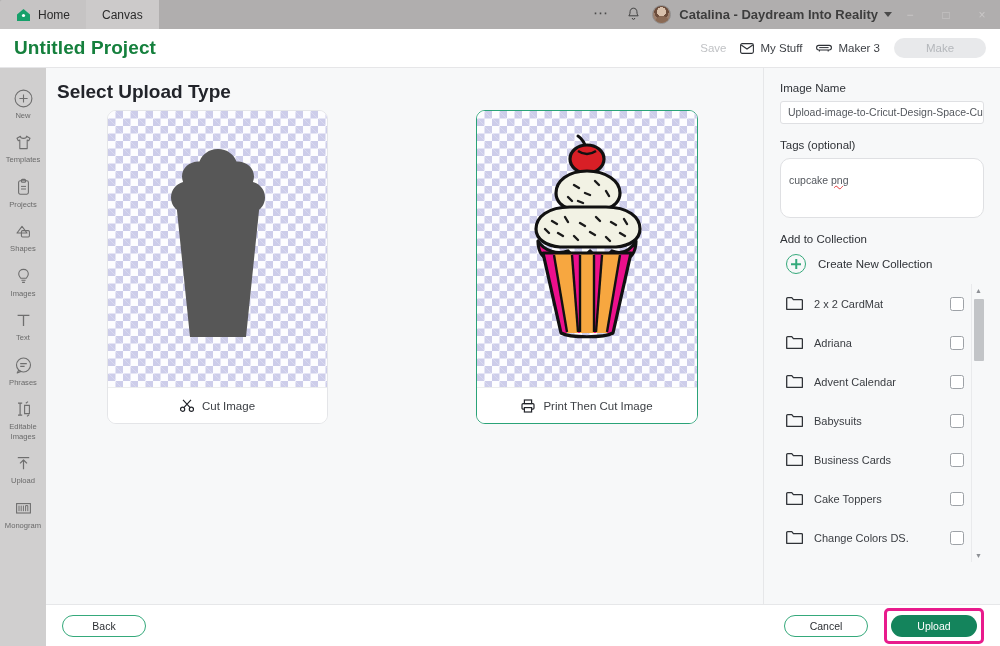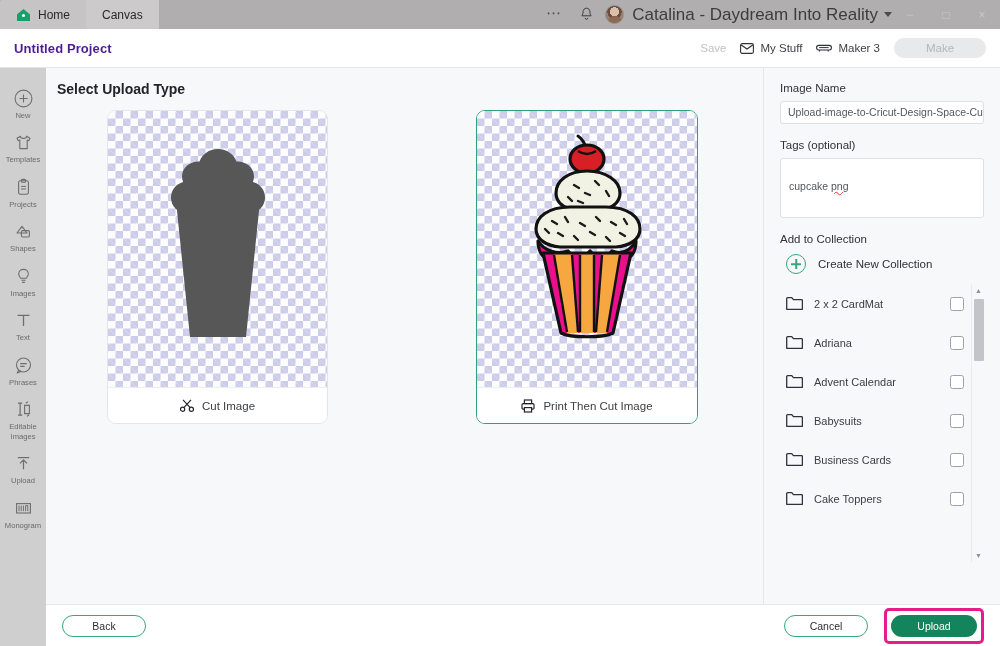--- a/index.html
+++ b/index.html
@@ -34,31 +34,31 @@
   .bell { width: 30px; }
   .avatar {
     width: 19px; height: 19px; border-radius: 50%; margin: 0 8px 0 4px;
     background: radial-gradient(circle at 50% 34%, #d8c0ab 0 32%, #6c4d3c 33% 50%, #9c7f6d 51% 100%);
     border: 1px solid #908f8f; overflow:hidden; position:relative;
   }
   .avatar::after{
     content:""; position:absolute; left:50%; top:58%; transform:translateX(-50%);
     width:13px; height:10px; border-radius:50% 50% 0 0; background:#8a6a55;
   }
-  .acct { font-size: 17px; color: #3d3d3d; display:flex; align-items:center; gap:6px; }
+  .acct { font-size: 13px; color: #3d3d3d; display:flex; align-items:center; gap:6px;font-weight:bold; }
   .caret { width:0;height:0;border-left:4px solid transparent;border-right:4px solid transparent;border-top:5px solid #4a4a4a; }
   .wbtn { width: 36px; height: 29px; display:flex;align-items:center;justify-content:center; color:#c9c7c7; font-size: 12px;}
 
   
   .projbar {
     position:absolute; top:29px; left:0; width:1000px; height:39px;
     background:#ffffff; display:flex; align-items:center; padding: 0 14px;
     border-bottom: 1px solid #e6e6e8;
   }
-  .projtitle { font-size: 13px; font-weight:700; color:#4c1d95; letter-spacing:.1px; }
+  .projtitle { font-size: 19px; font-weight:700; color:#15803d; letter-spacing:.1px; }
   .projbar-right { margin-left:auto; display:flex; align-items:center; gap: 14px; }
   .save { font-size:11.5px; color:#c0c2c5;margin-left:45px; }
   .pb-item { display:flex; align-items:center; gap:6px; font-size:11.5px; color:#3c3f44; }
   .make-btn {
     width: 92px; height: 20px; border-radius: 13px; background:#e8e9eb;
     color:#b4b7bb; font-size:11.5px; display:flex; align-items:center; justify-content:center;
   }
 
   
   .leftnav {
@@ -70,21 +70,21 @@
     align-items:center; gap:3px; color:#6e6e6e;
   }
   .nav-label { font-size:7.6px; color:#6a6a6a; text-align:center; line-height:1.25; }
   .nav-ico { height:19px; display:flex; align-items:center; justify-content:center; }
 
   
   .main {
     position:absolute; top:68px; left:46px; right:236px; bottom:42px;
     background:#f7f8f9; border-right:1px solid #e6e7e9;
   }
-  .main-title { position:absolute; top:13px; left:11px; font-size:14px; font-weight:700; color:#22242a; }
+  .main-title { position:absolute; top:13px; left:11px; font-size:19px; font-weight:700; color:#22242a; }
 
   .card {
     position:absolute; top:42px; background:#fff; border-radius:9px;
     border:1px solid #e4e5e8; overflow:hidden;
     display:flex; flex-direction:column;
   }
   .card-a { left:61px; width:221px; height:314px; }
   .card-b { left:430px; width:222px; height:314px; border:1.5px solid #2aa378; }
   .checker {
     flex:1; position:relative;
@@ -108,22 +108,22 @@
     background:#f7f8f9; padding:14px 16px 0 16px; overflow:hidden;
   }
   .r-label { font-size:11.5px; color:#2f3237; margin-bottom:7px; }
   .r-input {
     width:100%; height:23px; border:1px solid #dfe0e3; border-radius:3px;
     background:#fff; font-size:10.5px; color:#53575d;
     padding:0 7px; line-height:21px; white-space:nowrap; overflow:hidden;
   }
   .r-gap { height:15px; }
   .r-tags {
-    width:100%; height:60px; border:1px solid #dfe0e3; border-radius:3px;
-    background:#fff; font-size:10.5px; color:#53575d; padding:21px 8px;
+    width:100%; height:60px; border:1px solid #dfe0e3; border-radius:10px;
+    background:#fff; font-size:10.5px; color:#53575d; padding:15px 8px;
   }
   .squiggle {
     text-decoration: underline; text-decoration-style: wavy;
     text-decoration-color: #e23b3b; text-decoration-thickness:1px;
   }
   .create-row { display:flex; align-items:center; gap:12px; margin:9px 0 10px 6px; }
   .plus-circ {
     width:20px;height:20px;border-radius:50%;border:1.5px solid #35a97b;
     position:relative; flex:none;
   }
@@ -487,20 +487,29 @@
       <div class="coll-item">
         <span class="folder">
             <svg width="17" height="13" viewBox="0 0 17 13">
               <path d="M0.7 12.3V1.6c0-.5.4-.9.9-.9h4.2l1.6 1.9h8.1c.5 0 .9.4.9.9v8.8z" fill="none" stroke="#2f3237" stroke-width="1.3" stroke-linejoin="round"></path>
             </svg>
           </span>
         <span class="coll-name">Cake Toppers</span>
         <span class="chk"></span>
       </div>
       <div class="coll-item">
+        <span class="folder">
+            <svg width="17" height="13" viewBox="0 0 17 13">
+              <path d="M0.7 12.3V1.6c0-.5.4-.9.9-.9h4.2l1.6 1.9h8.1c.5 0 .9.4.9.9v8.8z" fill="none" stroke="#2f3237" stroke-width="1.3" stroke-linejoin="round"></path>
+            </svg>
+          </span>
+        <span class="coll-name">Change Colors DS.</span>
+        <span class="chk"></span>
+      </div>
+      <div class="coll-item">
         
         
         
       </div>
 
       <div class="sbar">
         <div class="sbar-arrow">▲</div>
         <div class="sbar-thumb"></div>
         <div class="sbar-arrow" style="position:absolute;bottom:0;">▼</div>
       </div>

